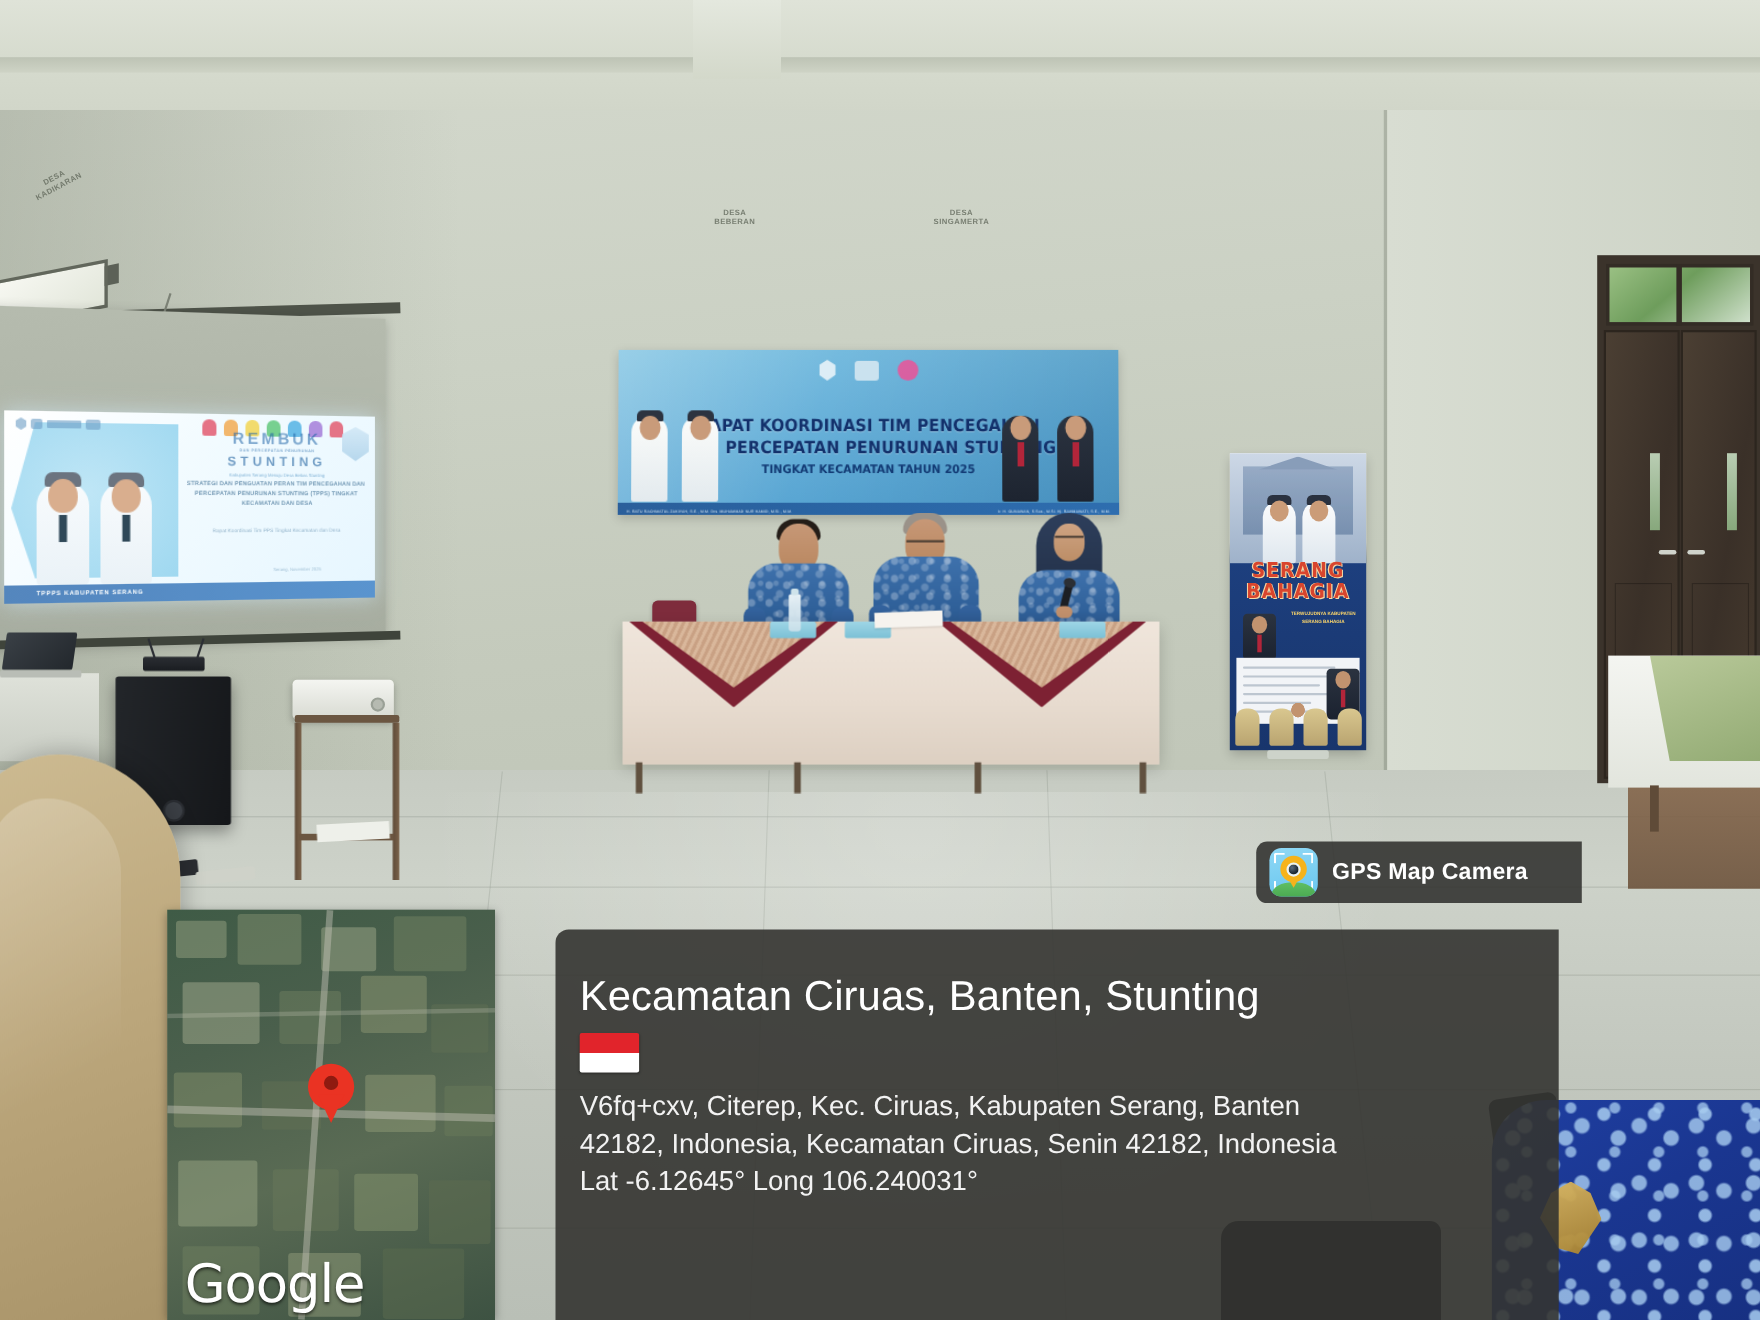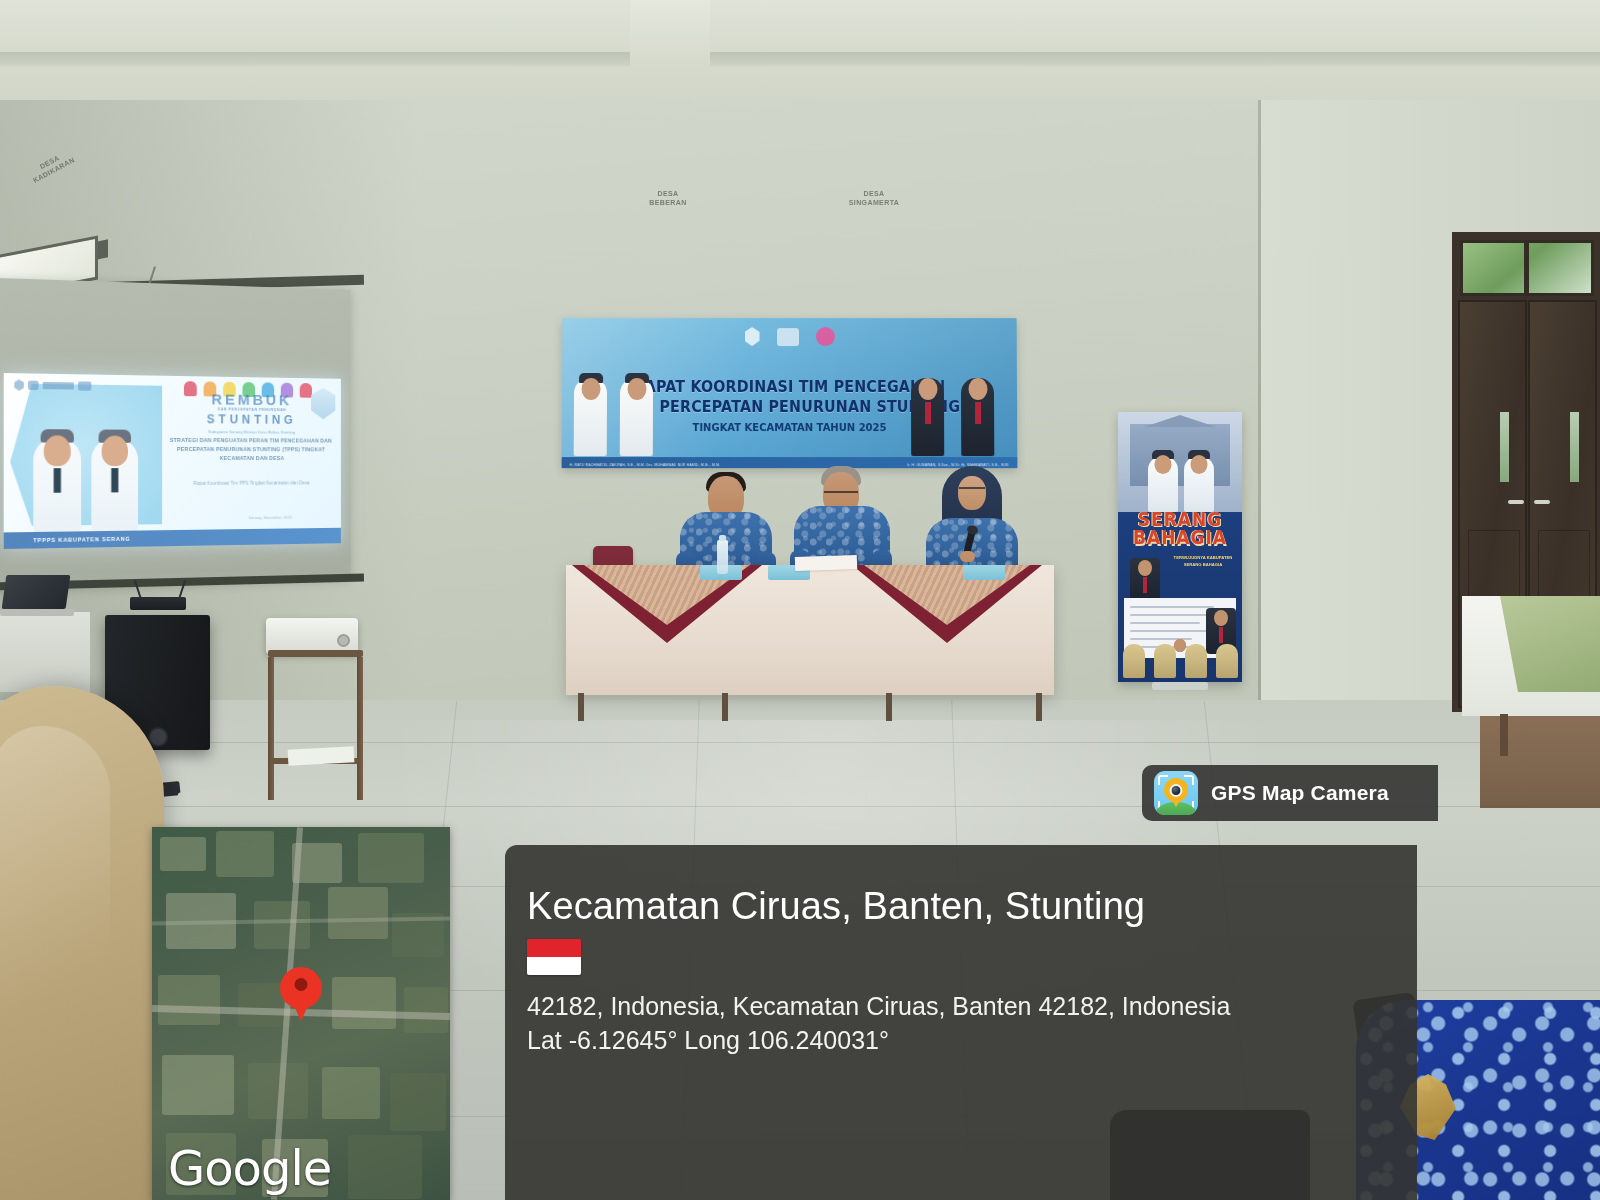--- a/index.html
+++ b/index.html
@@ -983,21 +983,22 @@
       <span class="pin"></span>
       <span class="lens"></span>
     </div>
     <div class="gps-badge-text">GPS Map Camera</div>
   </div>
 
   <div class="gps-panel">
     <div class="gps-title">Kecamatan Ciruas, Banten, Stunting</div>
     <div class="flag"></div>
     <div class="gps-lines">
-      <div>42182, Indonesia, Kecamatan Ciruas, Banten 42182, Indonesia</div>
+      <div>V6fq+cxv, Citerep, Kec. Ciruas, Kabupaten Serang, Banten</div>
+      <div>42182, Indonesia, Kecamatan Ciruas, Senin 42182, Indonesia</div>
       <div>Lat -6.12645° Long 106.240031°</div>
     </div>
   </div>
 
   <div class="map-thumb">
     <div class="mt-blob" style="left:8px;top:10px;width:46px;height:34px;background:#8e9a7c;"></div>
     <div class="mt-blob" style="left:64px;top:4px;width:58px;height:46px;background:#7b8a6c;"></div>
     <div class="mt-blob" style="left:140px;top:16px;width:50px;height:40px;background:#95a183;"></div>
     <div class="mt-blob" style="left:206px;top:6px;width:66px;height:50px;background:#6f7f61;"></div>
     <div class="mt-blob" style="left:14px;top:66px;width:70px;height:56px;background:#9aa489;"></div>

